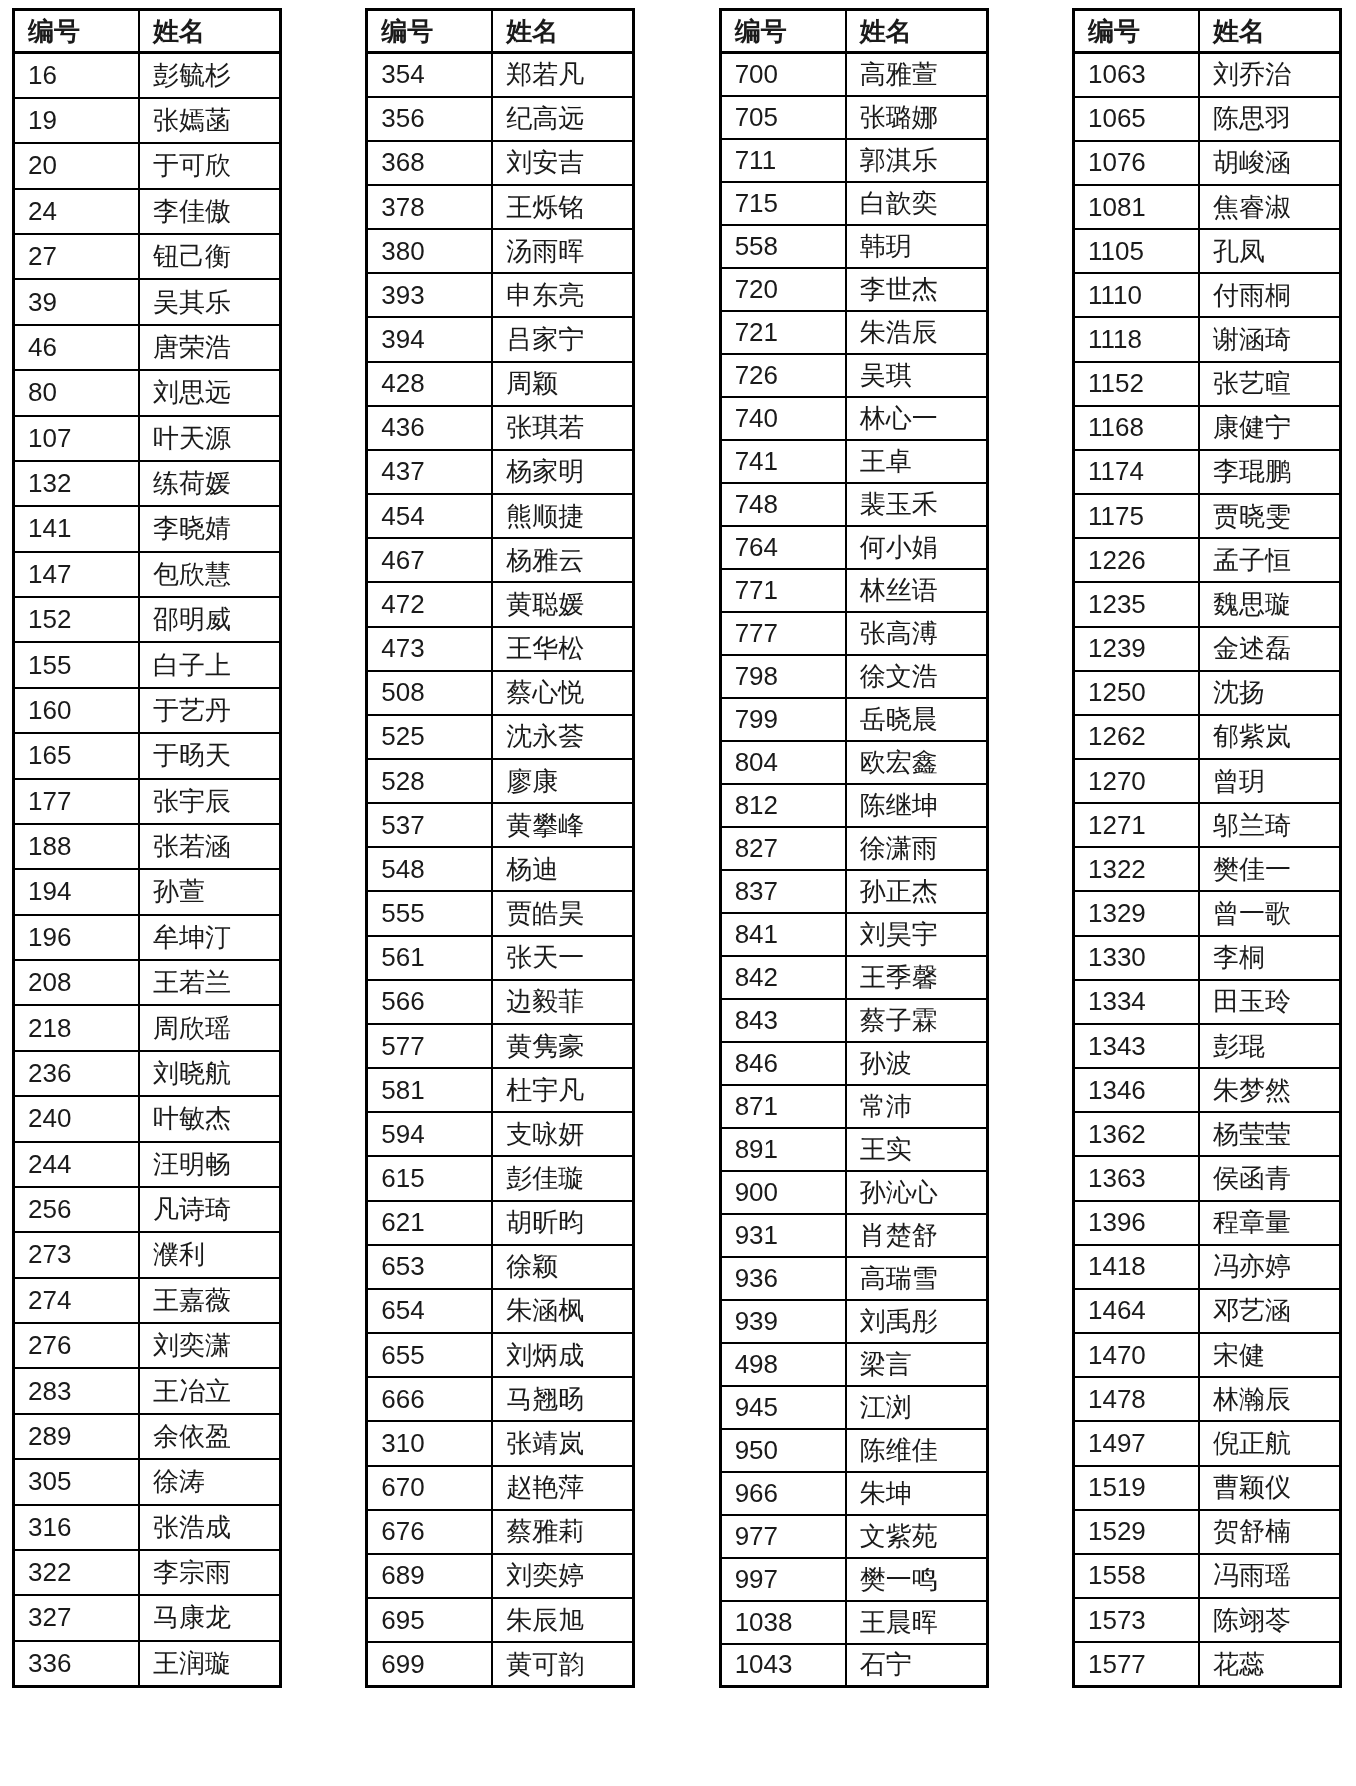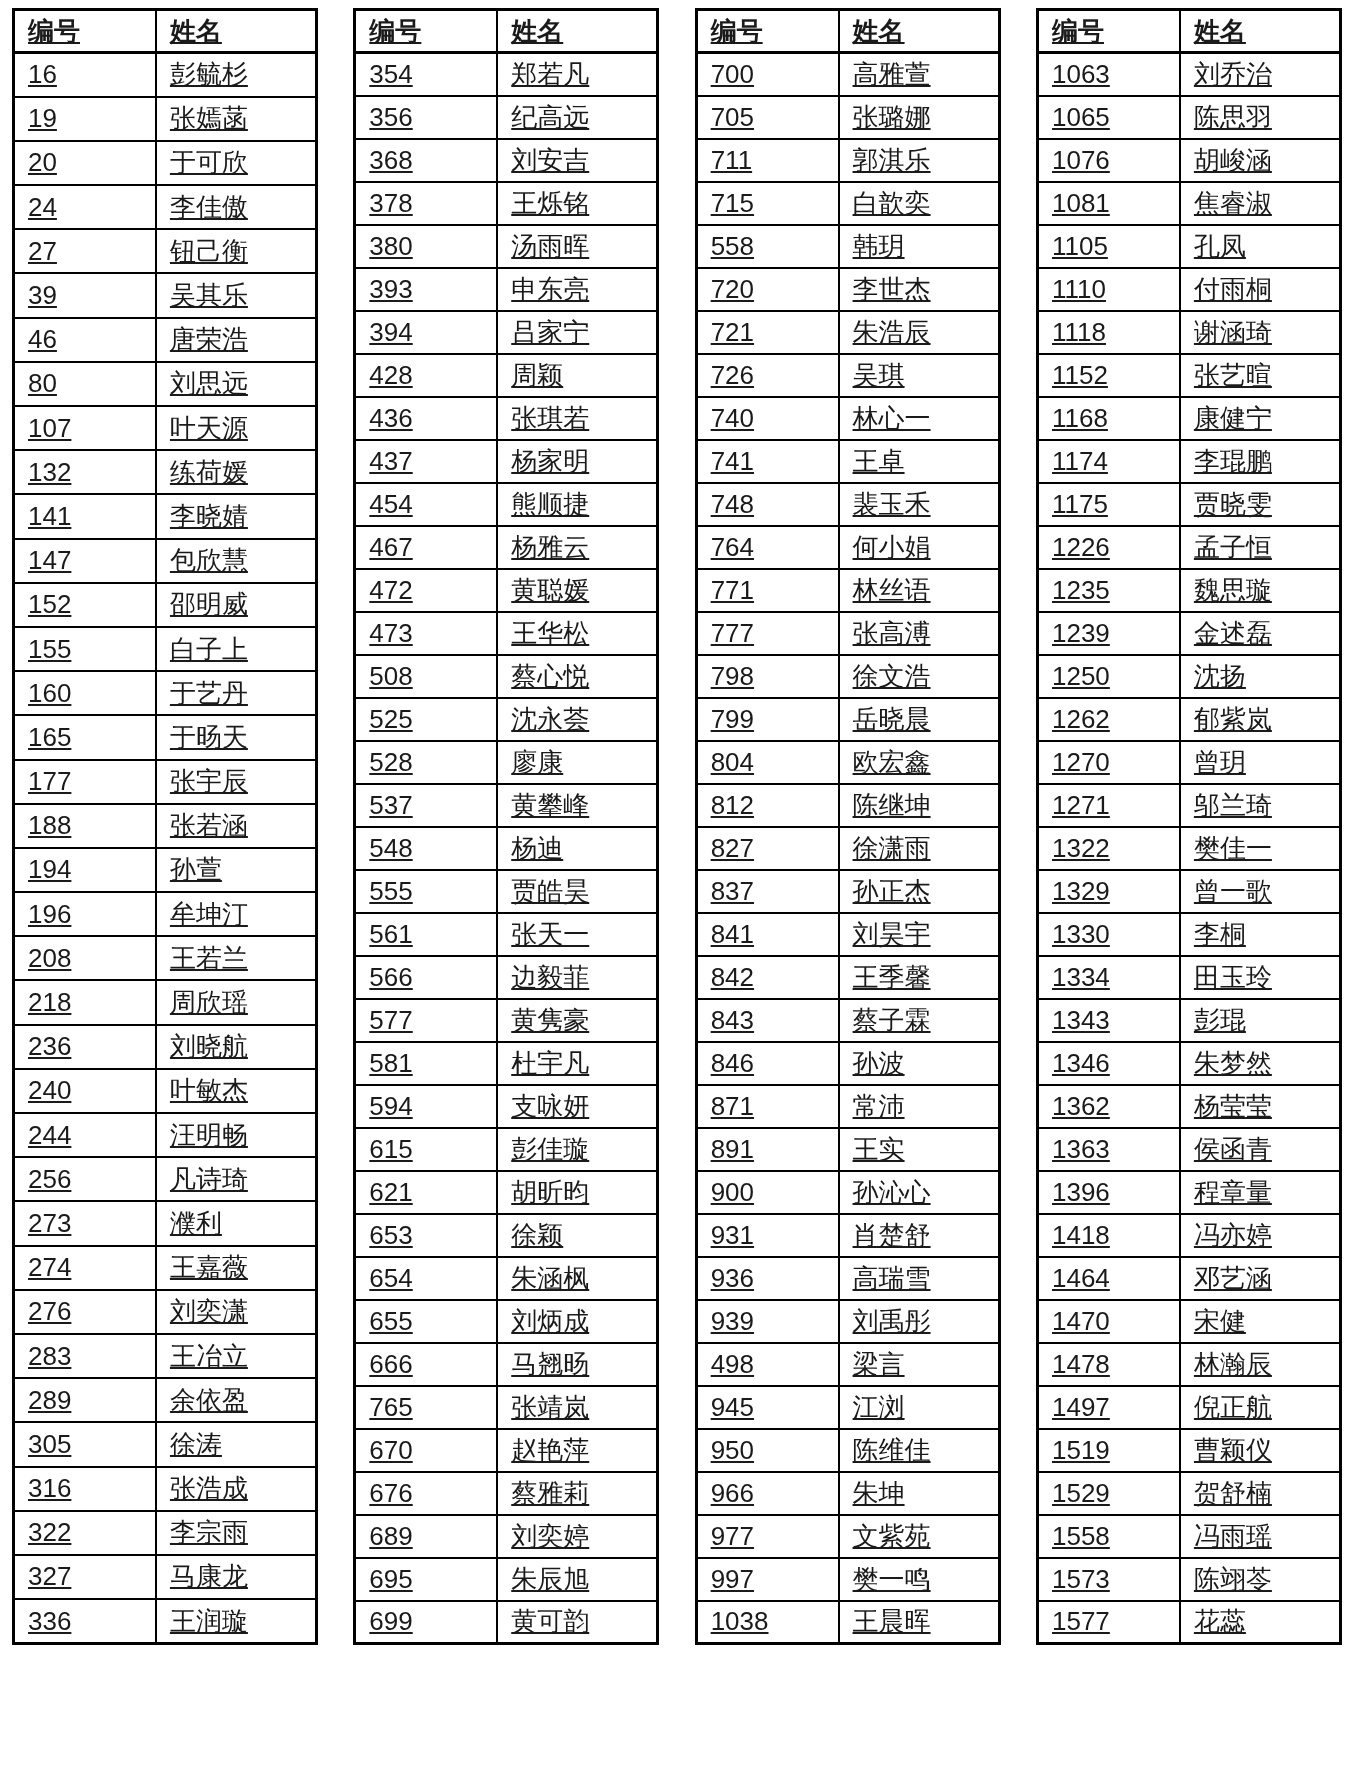--- a/index.html
+++ b/index.html
@@ -11,23 +11,22 @@
     font-family: "Liberation Sans", "DejaVu Sans", sans-serif;
     color: #1a1a1a;
   }
   .container {
     display: flex;
     justify-content: space-between;
     padding: 8px 14px 0 12px;
   }
   table.roster {
     border-collapse: collapse;
-    width: 306px;
+    width: 270px;
     table-layout: fixed;
-    text-decoration: underline;
   }
   table.roster th, table.roster td {
     border: 2px solid #000000;
     height: 43px;
     padding: 0 2px 0 13px;
     font-size: 26px;
     text-align: left;
     vertical-align: middle;
     white-space: nowrap;
     overflow: hidden;
@@ -402,21 +401,21 @@
     <td>655</td>
     <td>刘炳成</td>
   </tr>
 
   <tr>
     <td>666</td>
     <td>马翘旸</td>
   </tr>
 
   <tr>
-    <td>765</td>
+    <td>310</td>
     <td>张靖岚</td>
   </tr>
 
   <tr>
     <td>670</td>
     <td>赵艳萍</td>
   </tr>
 
   <tr>
     <td>676</td>
@@ -630,20 +629,24 @@
   <tr>
     <td>997</td>
     <td>樊一鸣</td>
   </tr>
 
   <tr>
     <td>1038</td>
     <td>王晨晖</td>
   </tr>
 
+  <tr>
+    <td>1043</td>
+    <td>石宁</td>
+  </tr>
 </tbody>
   </table>
 
   <table class="roster">
     <colgroup>
       <col class="col-id">
       <col class="col-name">
     </colgroup>
     <thead>
       <tr>

